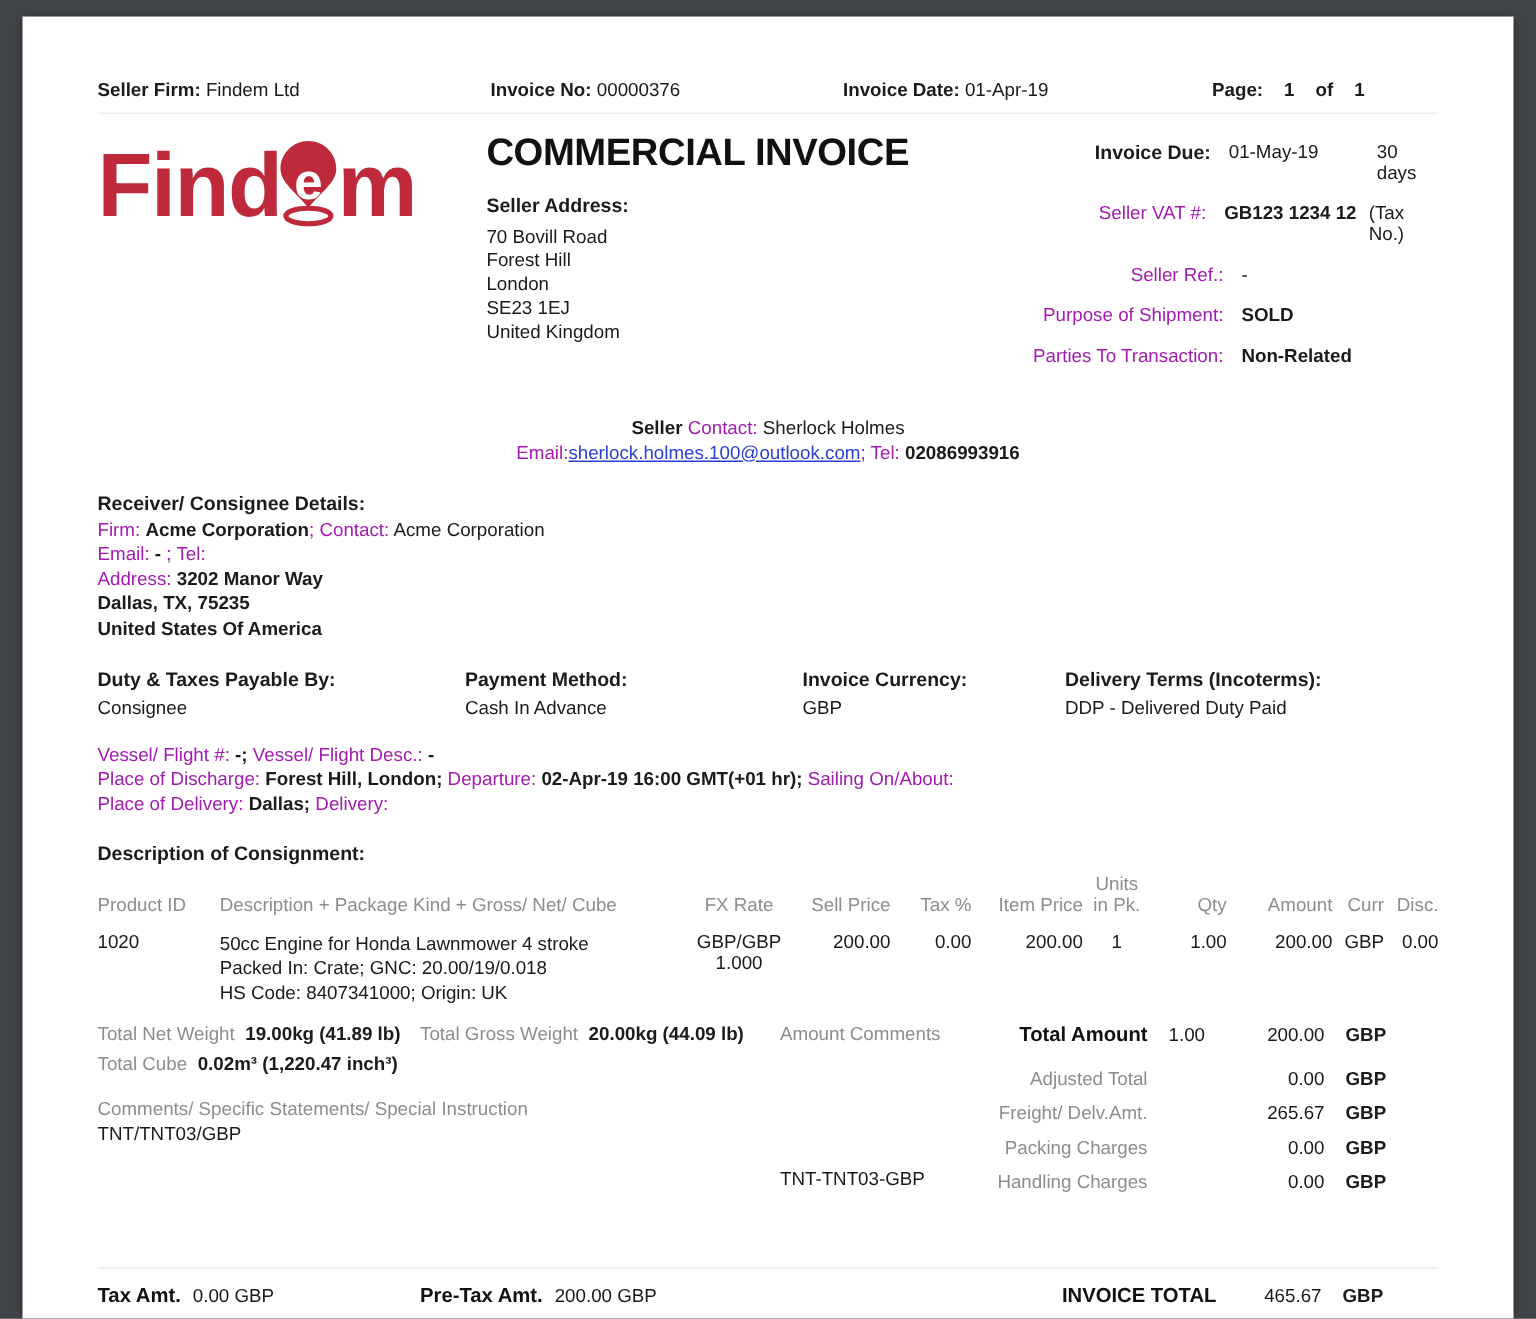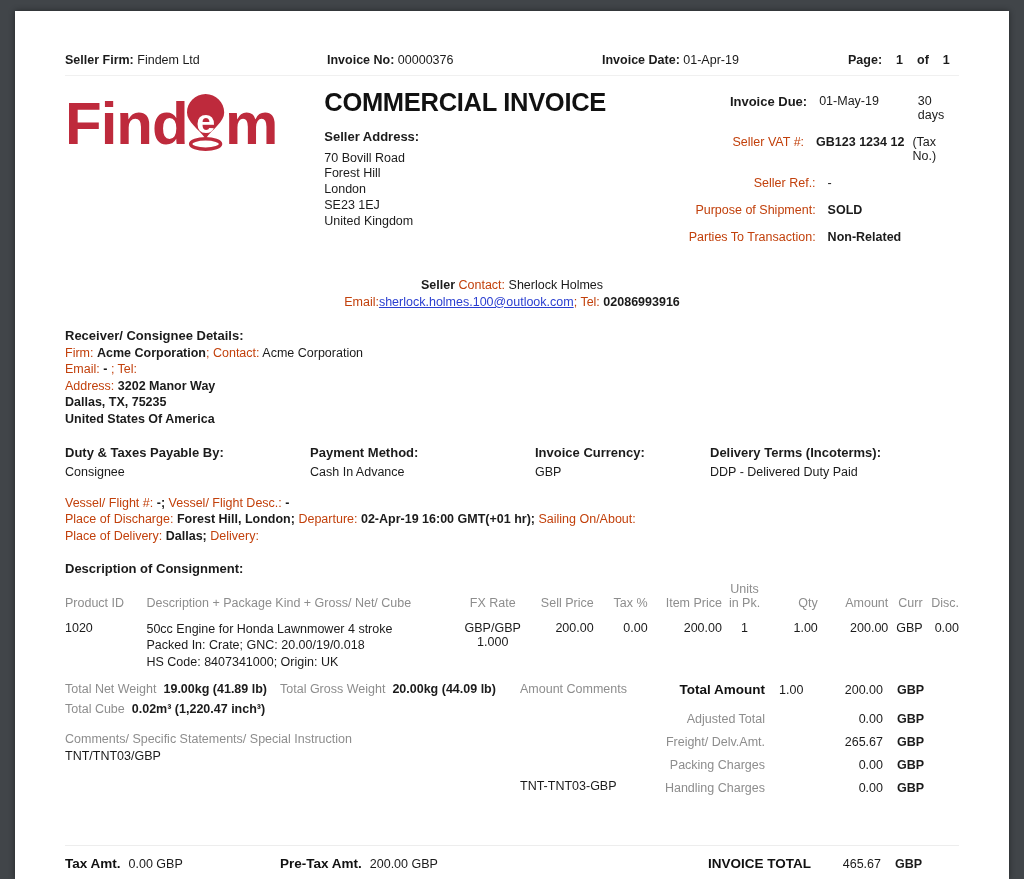--- a/index.html
+++ b/index.html
@@ -13,33 +13,33 @@
   #page {
     position: absolute;
     left: 15px; top: 11px;
     width: 994px; height: 868px;
     background: #ffffff;
     box-shadow: 0 0 6px rgba(0,0,0,0.45);
     overflow: hidden;
   }
   .inner { position: relative; padding: 0 50px; }
 
-  .gray  { color: #c2410c; font-weight: normal; }
+  .gray  { color: #a21caf; font-weight: normal; }
   .dark  { color: #1b1b1b; font-weight: bold; }
   .plain { color: #1b1b1b; font-weight: normal; }
   .link  { color: #2b3fd0; text-decoration: underline; font-weight: normal; }
 
   
   .topbar {
     display: flex; align-items: baseline;
     font-size: 12.5px; padding-top: 42px;
   }
   .topbar .cell { white-space: nowrap; }
   .tb1 { width: 262px; }
-  .tb2 { width: 275px; }
+  .tb2 { width: 235px; }
   .tb3 { width: 246px; }
   .tb4 { display: flex; gap: 14px; }
   .topline {
     margin: 8px 0 0 0; height: 1px; background: #f0f0f0;
   }
 
   
   .band { display: flex; margin-top: 12px; }
   .logo-col { width: 262px; padding-top: 4px; }
   .logo-wrap { position: relative; width: 243px; height: 62px; }

